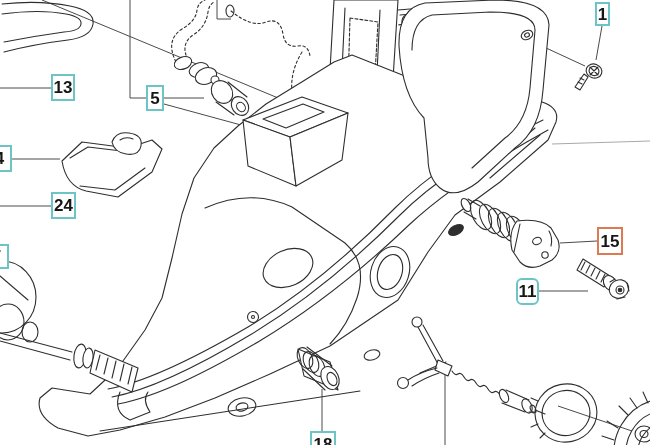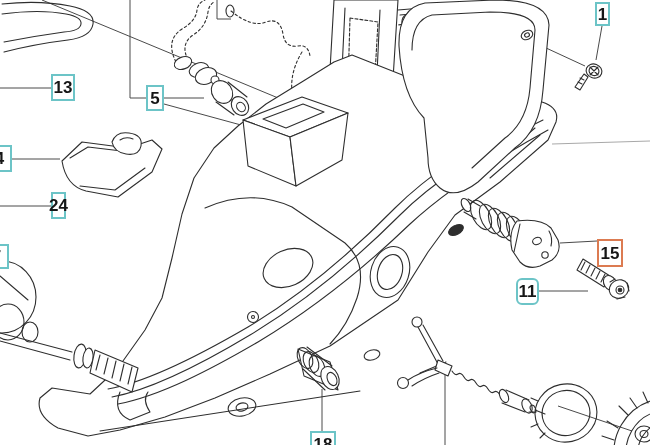--- a/index.html
+++ b/index.html
@@ -218,17 +218,17 @@
       <ellipse cx="644" cy="434" rx="9" ry="8"></ellipse>
       <ellipse cx="644" cy="434" rx="4" ry="3.5"></ellipse>
     </g>
   </g>
 </svg>
 
 <div class="lbl" style="left:595px;top:2px;width:15px;height:24px;">1</div>
 <div class="lbl" style="left:146px;top:85px;width:18px;height:26px;">5</div>
 <div class="lbl" style="left:51px;top:74px;width:24px;height:27px;">13</div>
 <div class="lbl" style="left:-13px;top:145px;width:25px;height:27px;">4</div>
-<div class="lbl" style="left:51px;top:192px;width:15px;height:27px;">24</div>
+<div class="lbl" style="left:51px;top:192px;width:25px;height:27px;">24</div>
 <div class="lbl" style="left:-16px;top:244px;width:25px;height:25px;">7</div>
-<div class="lbl orange" style="left:597px;top:227px;width:26px;height:28px;margin-top:12px;">15</div>
+<div class="lbl orange" style="left:597px;top:227px;width:26px;height:28px;">15</div>
 <div class="lbl" style="left:516px;top:278px;width:23px;height:27px;border-radius:6px;">11</div>
 <div class="lbl" style="left:310px;top:431px;width:26px;height:27px;">18</div>
 
 </body></html>

